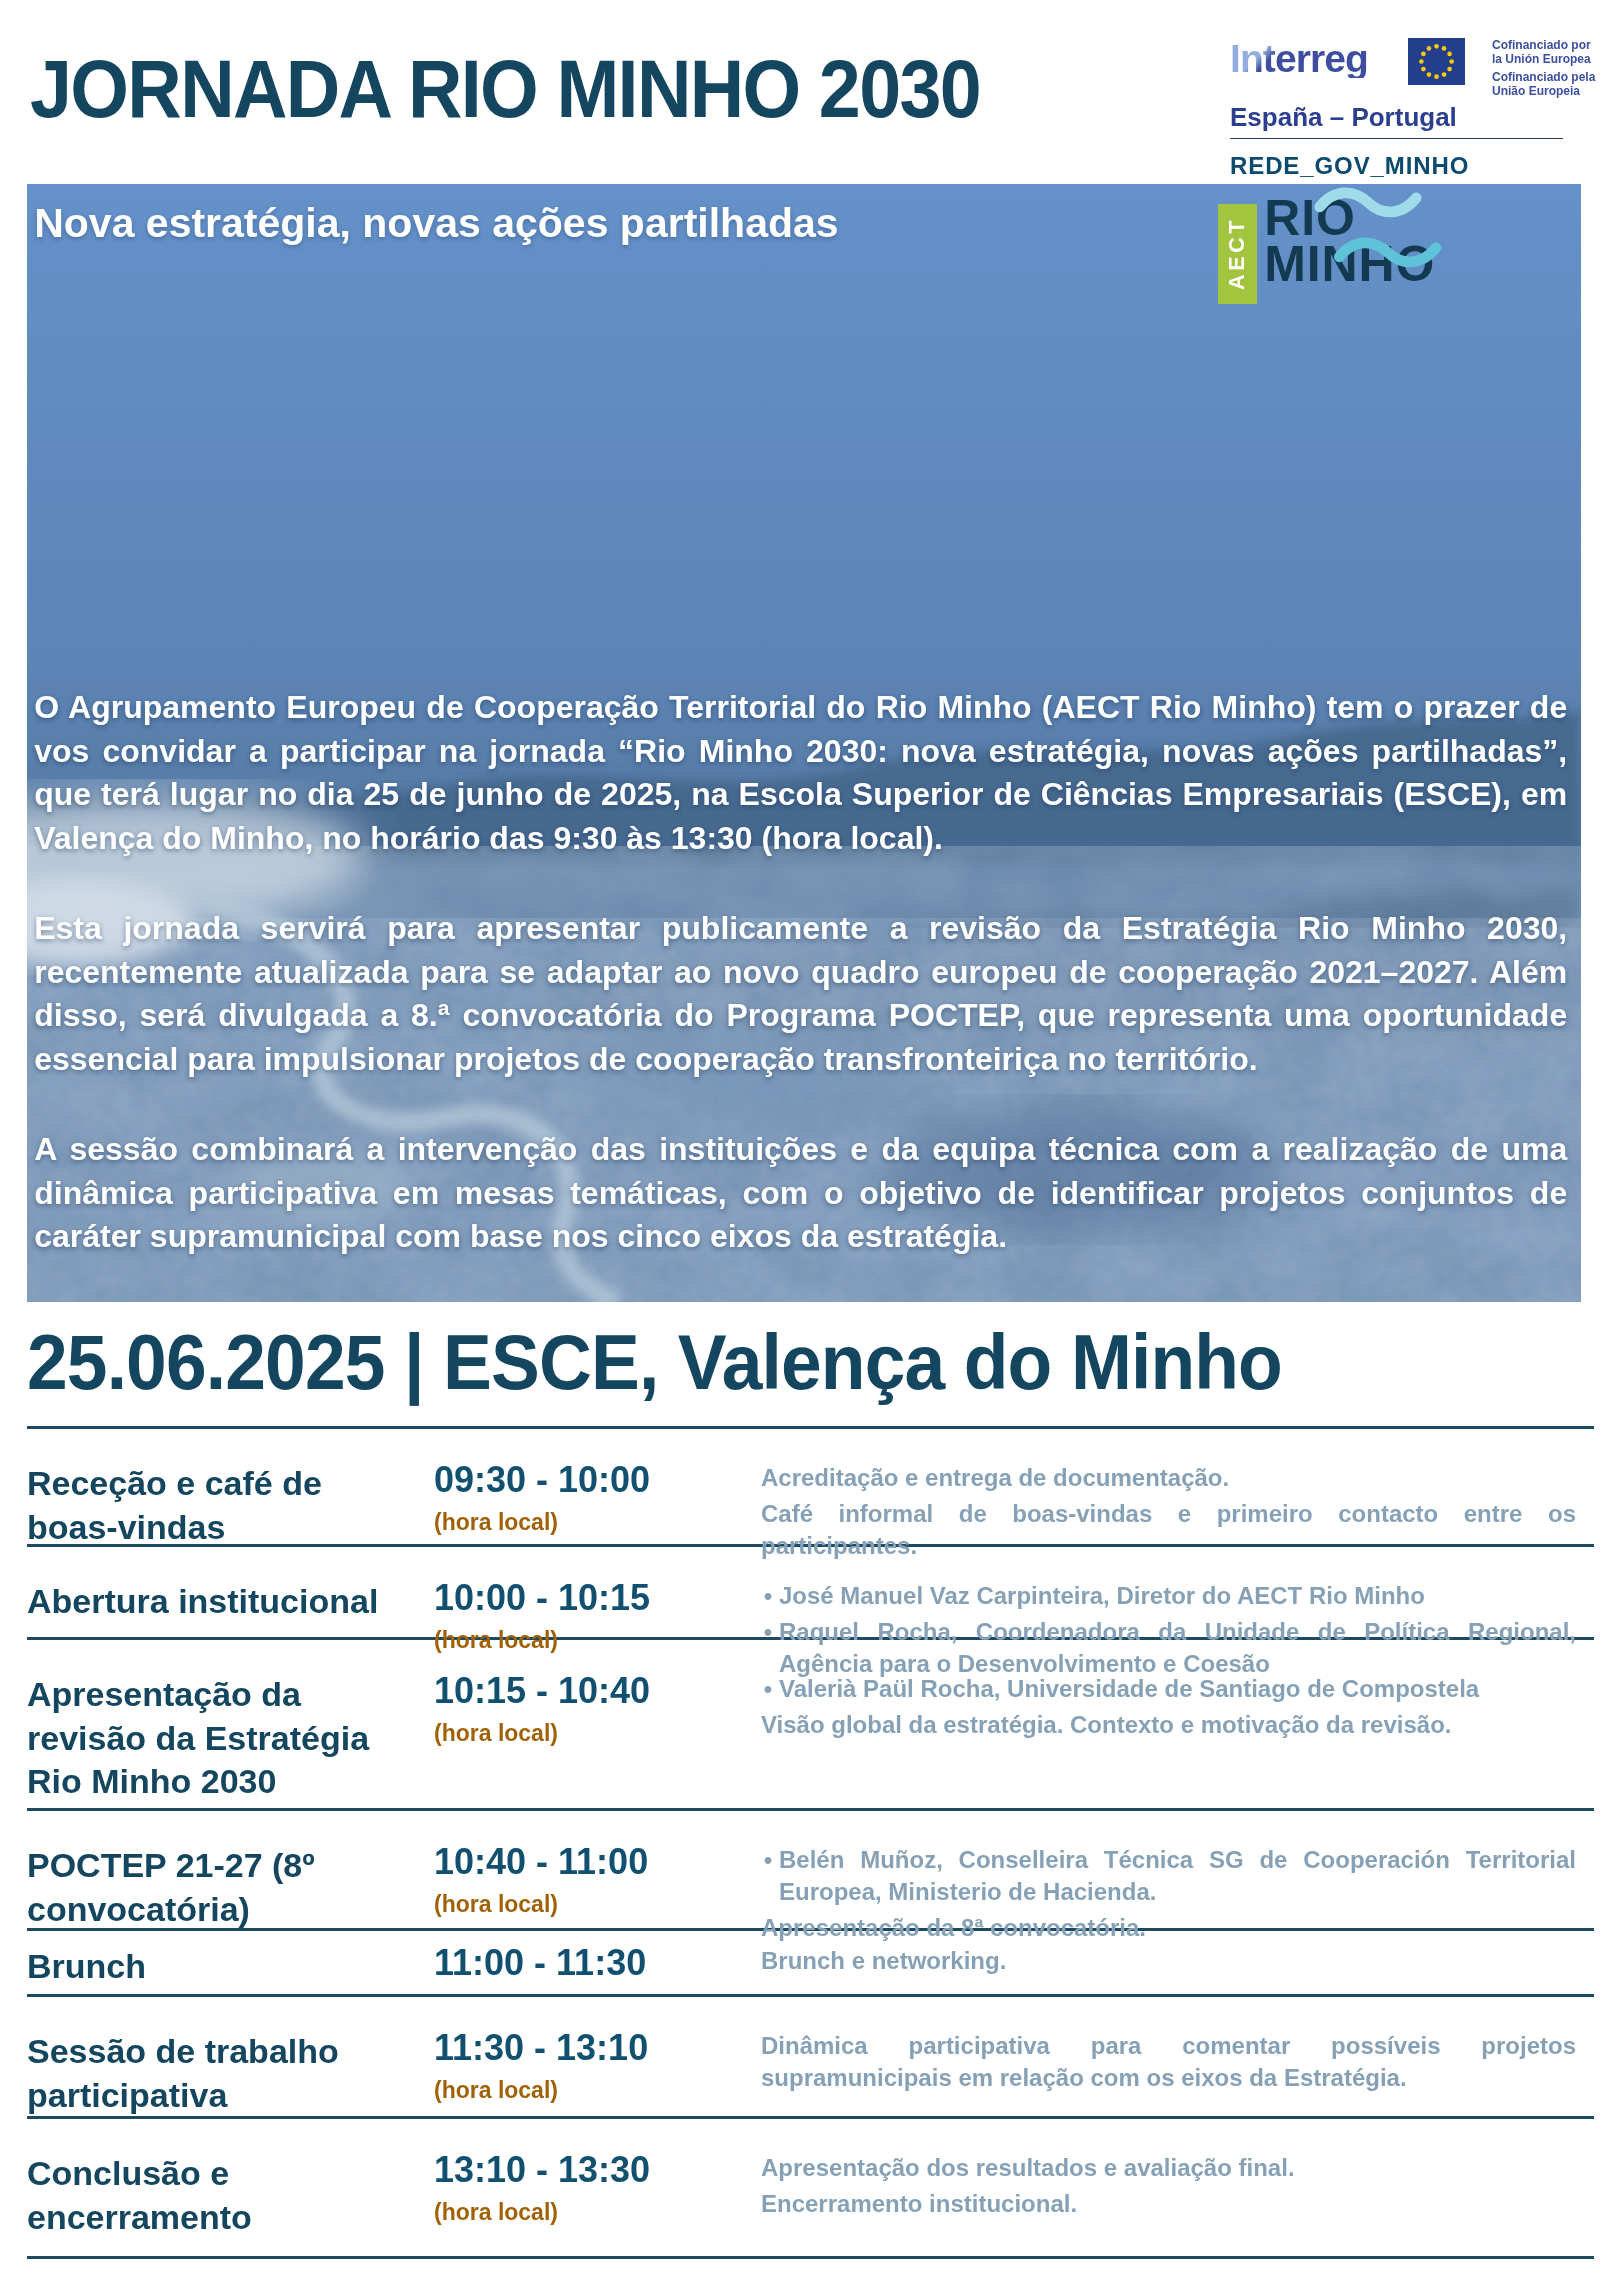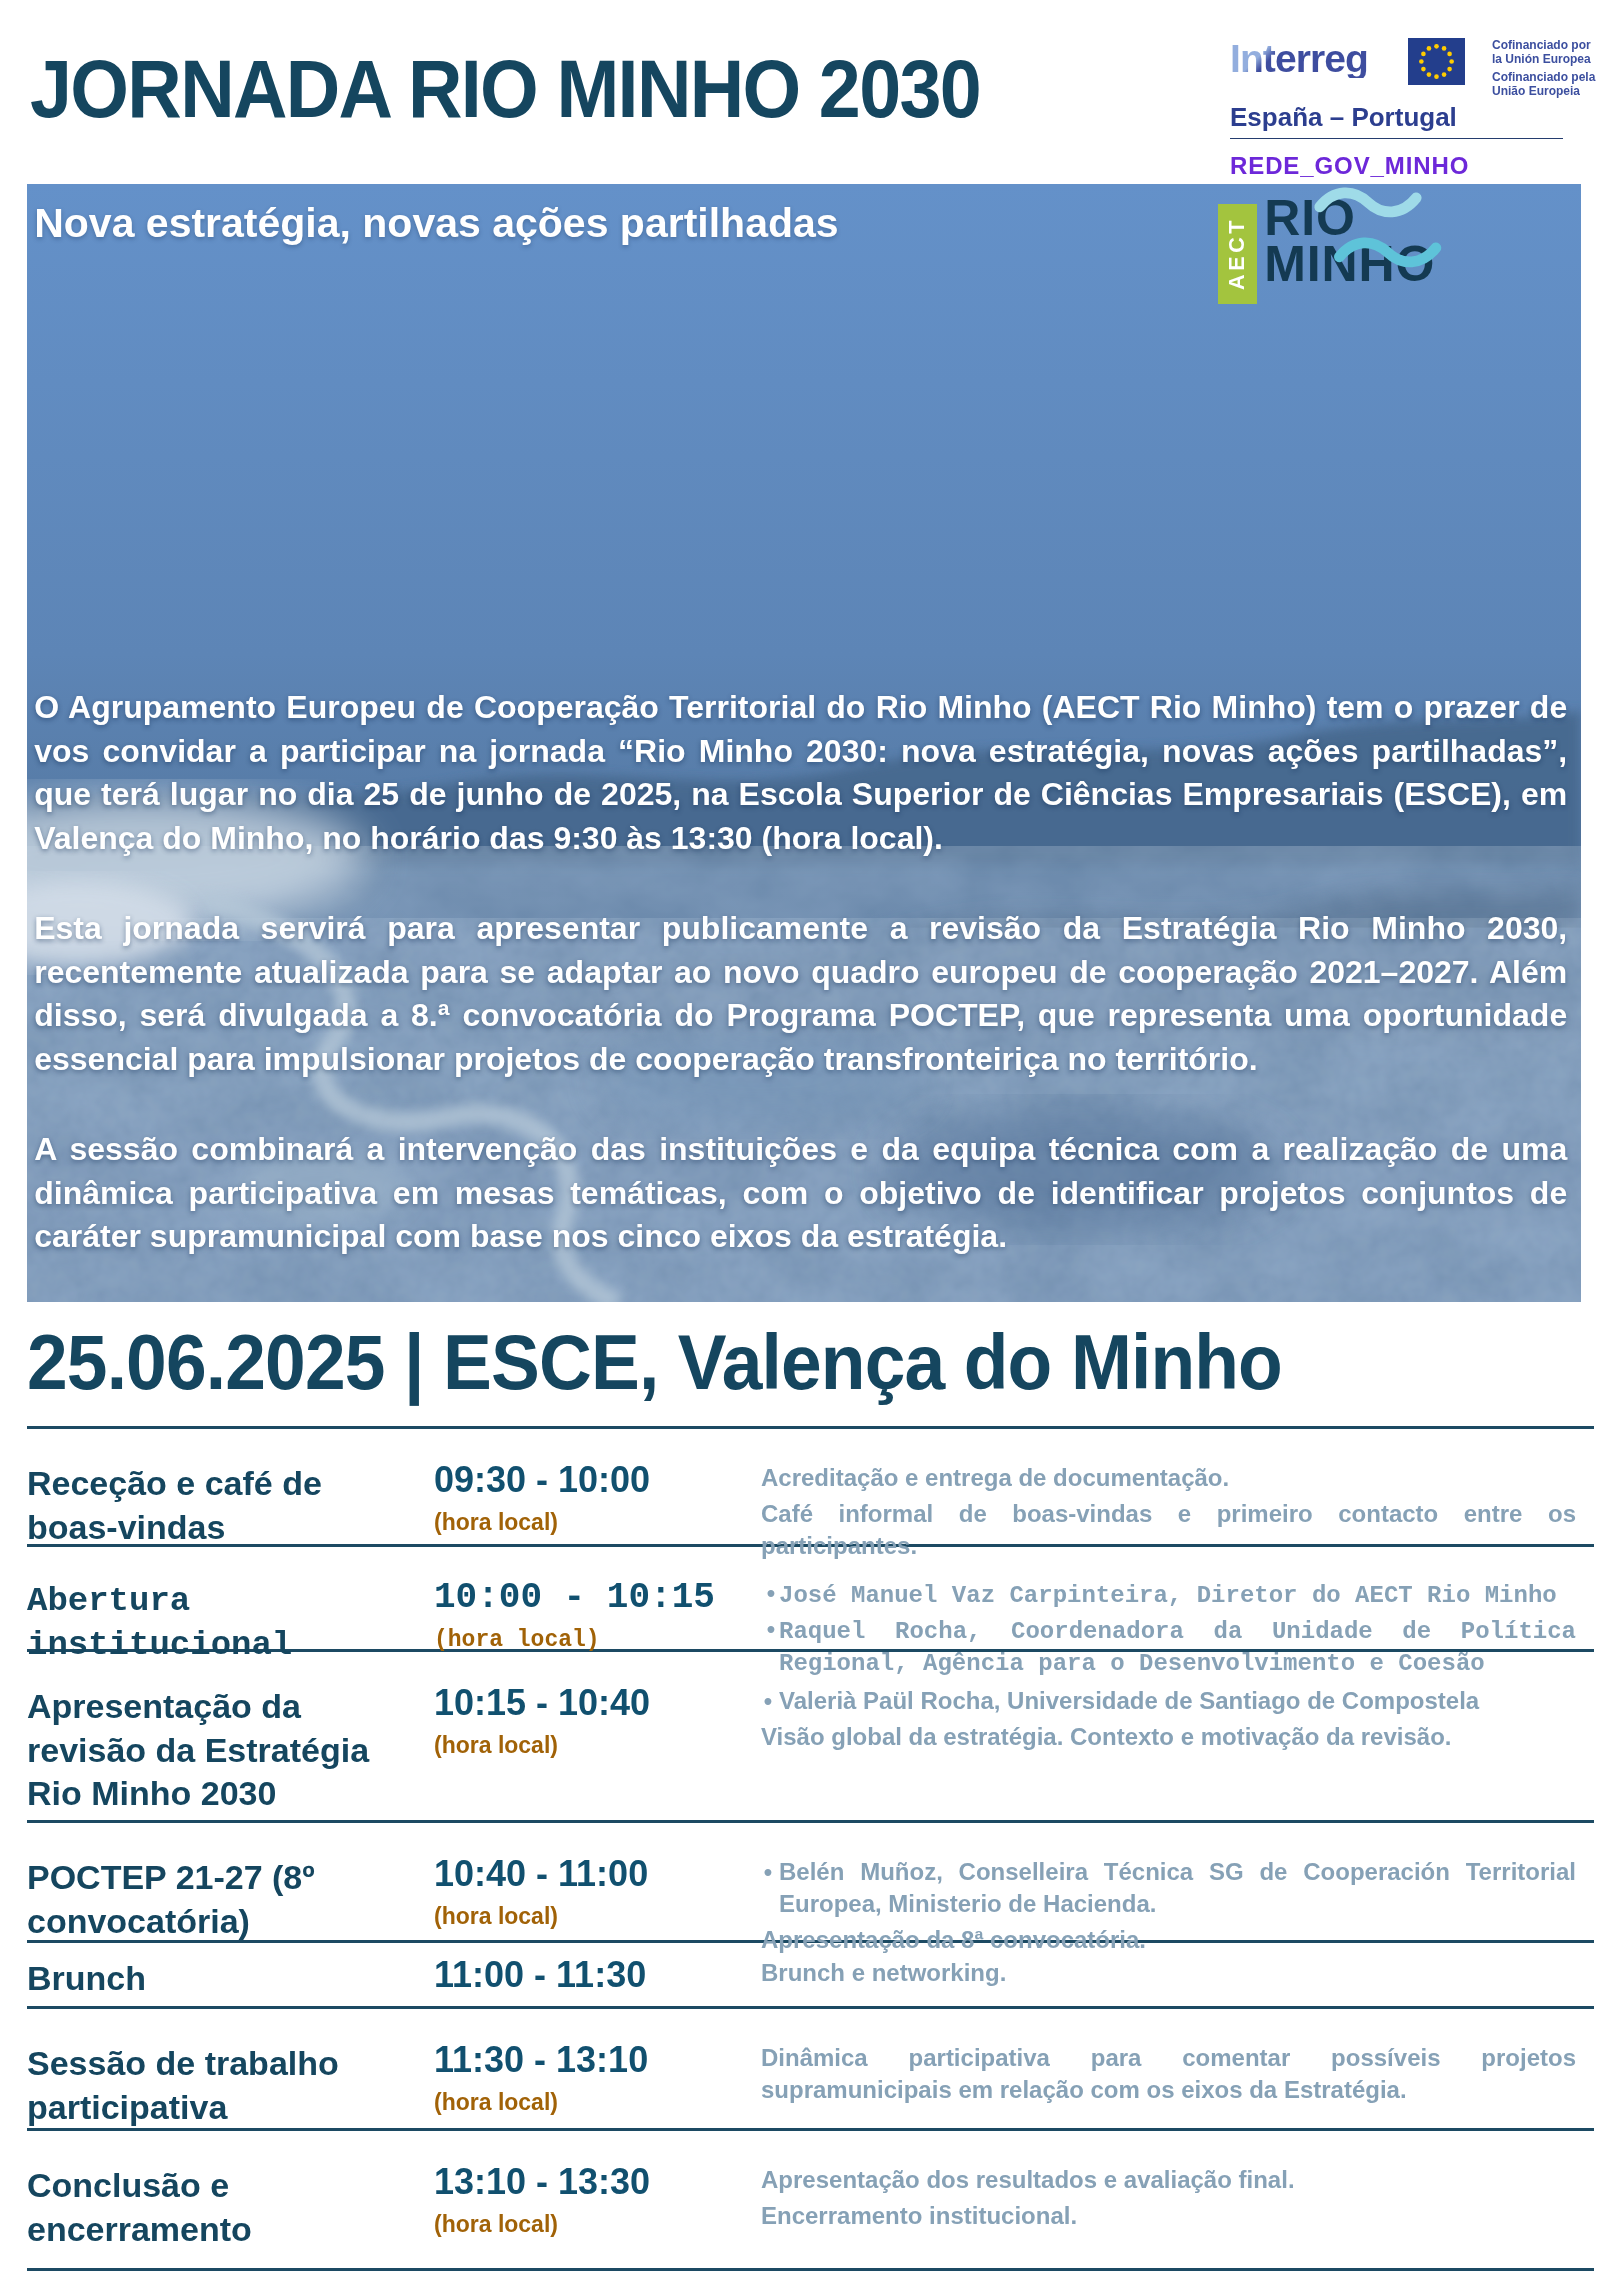--- a/index.html
+++ b/index.html
@@ -14,21 +14,21 @@
   .interreg-block{position:absolute;left:1230px;top:25px;width:367px;}
   .interreg-brand{position:absolute;left:0;top:14.3px;font-size:39px;font-weight:800;line-height:1;
     background:linear-gradient(135deg,#93aede 0%,#93aede 26%,#3e4d9f 34%);
     -webkit-background-clip:text;background-clip:text;color:transparent;letter-spacing:-0.9px;}
   .eu-flag{position:absolute;left:178px;top:12.5px;width:57px;height:47px;background:#233e8c;}
   .cofi{position:absolute;left:262px;top:12.5px;width:134px;font-size:12px;font-weight:700;
     color:#3c4f9f;line-height:1.18;}
   .cofi .gap{margin-top:4.5px;}
   .program-label{position:absolute;left:0;top:77px;font-size:26px;font-weight:800;color:#2c3e8f;white-space:nowrap;}
   .program-rule{position:absolute;left:0;top:113px;width:333px;height:0;border-top:1.8px solid#243c6e;}
-  .network-label{position:absolute;left:0;top:127px;font-size:24px;font-weight:800;color:#6d28d9;letter-spacing:0.9px;white-space:nowrap;}
+  .network-label{position:absolute;left:0;top:127px;font-size:24px;font-weight:800;color:#0c4a6e;letter-spacing:0.9px;white-space:nowrap;}
 
   
   .photo{position:absolute;left:27px;top:184px;width:1554px;height:1118px;overflow:hidden;
     background:#6390c7;}
   .photo svg.scene{position:absolute;left:0;top:0;width:100%;height:100%;}
   .photo-subtitle{position:absolute;left:7.2px;top:16px;font-size:41px;font-weight:800;color:#ffffff;
     text-shadow:0 1.8px 4.5px rgba(20,50,90,.35);white-space:nowrap;}
   .intro{position:absolute;left:7.2px;top:502px;width:1533px;}
   .ipara{margin:0 0 47px 0;font-size:32px;font-weight:700;color:#ffffff;line-height:1.36;
     text-align:justify;text-shadow:0 1.8px 5.4px rgba(10,40,80,.45);}
@@ -44,21 +44,21 @@
 
   
   .event-heading{position:absolute;left:27px;top:1324px;font-size:77px;font-weight:800;color:#15465f;
     white-space:nowrap;line-height:1;letter-spacing:-0.9px;transform:scaleX(.95);transform-origin:left top;}
 
   
   .schedule{position:absolute;left:27px;top:1426px;width:1567px;border-top:3.6px solid #1c4a63;}
   .srow{display:grid;grid-template-columns:407px 327px 1fr;box-sizing:border-box;
     border-bottom:3.6px solid #1c4a63;padding-top:33px;}
   .srow:nth-child(1){height:118px;}
-  .srow:nth-child(2){height:105px;font-family:Liberation Mono, monospace;}
+  .srow:nth-child(2){height:93px;}
   .srow:nth-child(3){height:171px;}
   .srow:nth-child(4){height:120px;}
   .srow:nth-child(5){height:66px;padding-top:14.3px;}
   .srow:nth-child(6){height:122px;}
   .srow:nth-child(7){height:140px;}
   .c1{font-size:34px;font-weight:800;color:#15465f;line-height:1.28;padding-right:27px;}
   .c2 .time{font-size:36px;font-weight:800;color:#11506f;line-height:1;}
   .c2 .note{margin-top:10.7px;font-size:23px;font-weight:700;color:#a16207;}
   .c3{padding-right:18px;}
   .c3 .li{font-size:24px;font-weight:700;color:#86a1b6;line-height:1.32;text-align:justify;margin-bottom:4.5px;}

